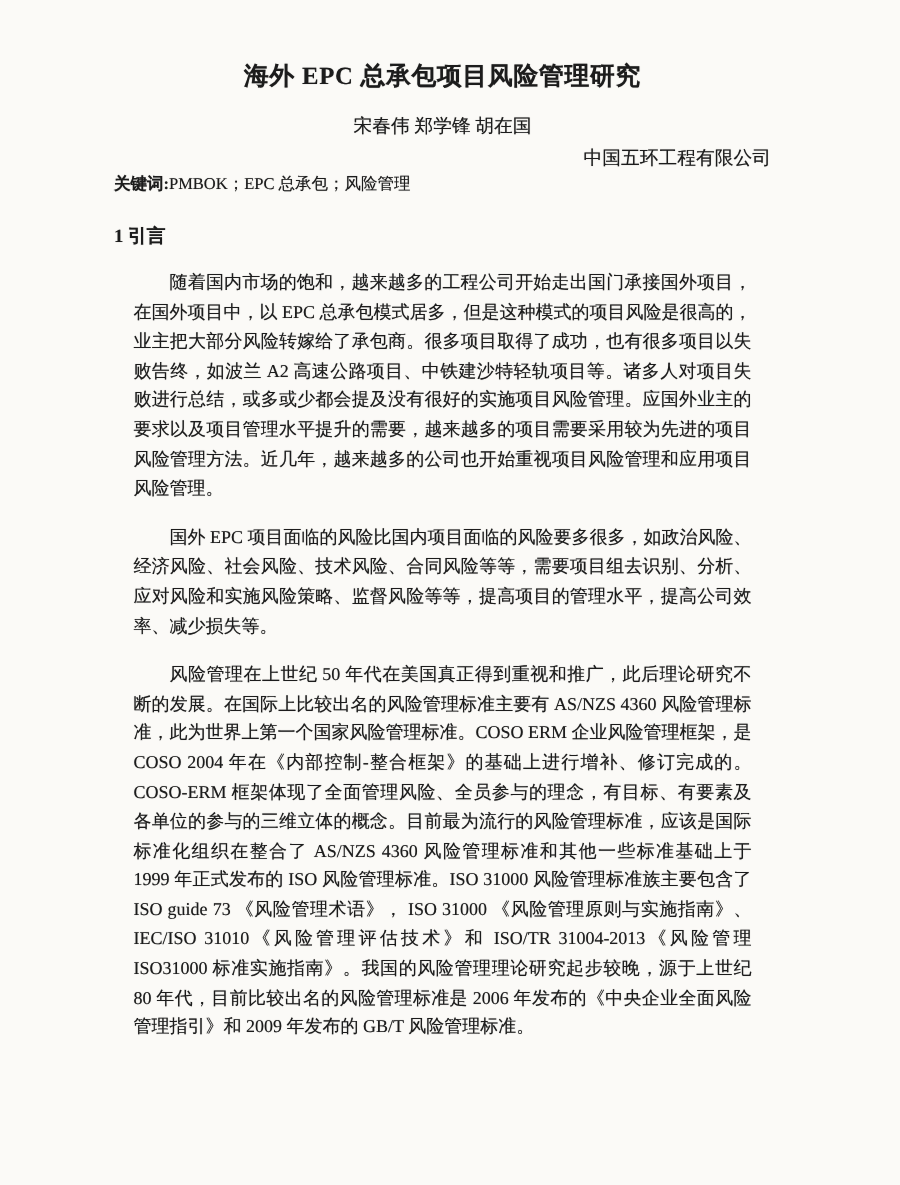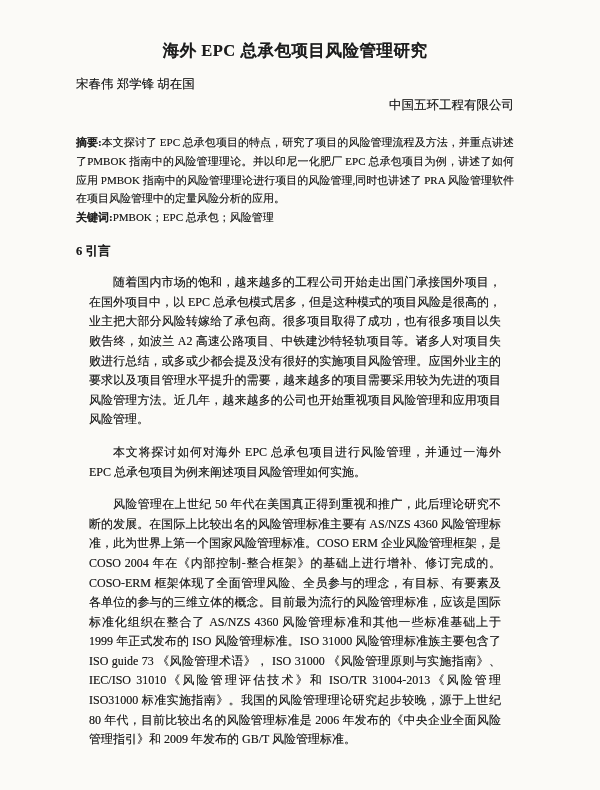--- a/index.html
+++ b/index.html
@@ -21,20 +21,21 @@
   .title {
     font-size: 16.5px;
     font-weight: bold;
     text-align: center;
     letter-spacing: 0.5px;
     margin: 0 0 13px 0;
     line-height: 22px;
   }
   .authors {
     font-size: 12.5px;
+    text-align: center;
     margin: 0;
     line-height: 18px;
   }
   .affiliation {
     font-size: 12.5px;
     text-align: right;
     margin: 3px 0 0 0;
     line-height: 18px;
   }
   .abstract {
@@ -67,31 +68,28 @@
 <body>
 
 <div class="page">
 
   <h1 class="title">海外 EPC 总承包项目风险管理研究</h1>
 
   <div class="authors">宋春伟  郑学锋  胡在国</div>
 
   <div class="affiliation">中国五环工程有限公司</div>
 
-  <p class="abstract">
-    <span class="label">摘要:</span><span>本文探讨了 EPC 总承包项目的特点，研究了项目的风险管理流程及方法，并重点讲述了PMBOK 指南中的风险管理理论。并以印尼一化肥厂 EPC 总承包项目为例，讲述了如何应用 PMBOK 指南中的风险管理理论进行项目的风险管理,同时也讲述了 PRA 风险管理软件在项目风险管理中的定量风险分析的应用。</span>
-  </p>
 
   <p class="keywords">
     <span class="label">关键词:</span><span>PMBOK；EPC 总承包；风险管理</span>
   </p>
 
-  <h2 class="section-heading">6 引言</h2>
+  <h2 class="section-heading">1 引言</h2>
 
   <p class="body-para">随着国内市场的饱和，越来越多的工程公司开始走出国门承接国外项目，在国外项目中，以 EPC 总承包模式居多，但是这种模式的项目风险是很高的，业主把大部分风险转嫁给了承包商。很多项目取得了成功，也有很多项目以失败告终，如波兰 A2 高速公路项目、中铁建沙特轻轨项目等。诸多人对项目失败进行总结，或多或少都会提及没有很好的实施项目风险管理。应国外业主的要求以及项目管理水平提升的需要，越来越多的项目需要采用较为先进的项目风险管理方法。近几年，越来越多的公司也开始重视项目风险管理和应用项目风险管理。</p>
 
+  <p class="body-para">国外 EPC 项目面临的风险比国内项目面临的风险要多很多，如政治风险、经济风险、社会风险、技术风险、合同风险等等，需要项目组去识别、分析、应对风险和实施风险策略、监督风险等等，提高项目的管理水平，提高公司效率、减少损失等。</p>
 
-  <p class="body-para">本文将探讨如何对海外 EPC 总承包项目进行风险管理，并通过一海外 EPC 总承包项目为例来阐述项目风险管理如何实施。</p>
 
 
   <p class="body-para">风险管理在上世纪 50 年代在美国真正得到重视和推广，此后理论研究不断的发展。在国际上比较出名的风险管理标准主要有 AS/NZS 4360 风险管理标准，此为世界上第一个国家风险管理标准。COSO ERM 企业风险管理框架，是 COSO 2004 年在《内部控制-整合框架》的基础上进行增补、修订完成的。COSO-ERM 框架体现了全面管理风险、全员参与的理念，有目标、有要素及各单位的参与的三维立体的概念。目前最为流行的风险管理标准，应该是国际标准化组织在整合了 AS/NZS 4360 风险管理标准和其他一些标准基础上于 1999 年正式发布的 ISO 风险管理标准。ISO 31000 风险管理标准族主要包含了 ISO guide 73 《风险管理术语》， ISO 31000 《风险管理原则与实施指南》、 IEC/ISO 31010《风险管理评估技术》和 ISO/TR 31004-2013《风险管理 ISO31000 标准实施指南》。我国的风险管理理论研究起步较晚，源于上世纪 80 年代，目前比较出名的风险管理标准是 2006 年发布的《中央企业全面风险管理指引》和 2009 年发布的 GB/T 风险管理标准。</p>
 
 </div>
 
 </body></html>

